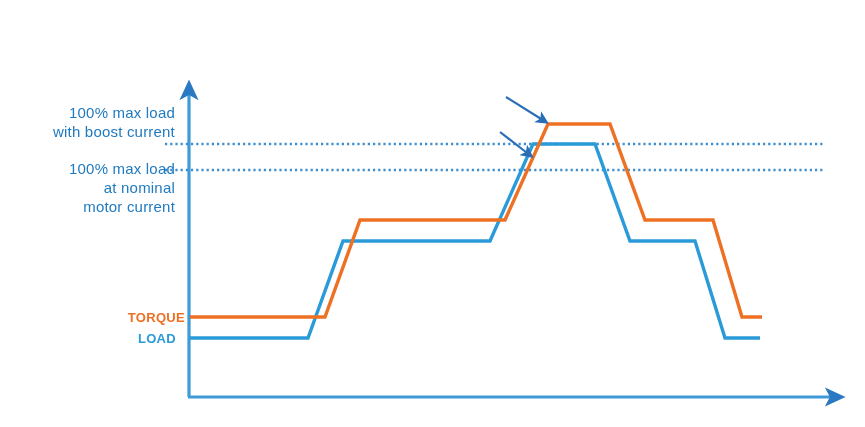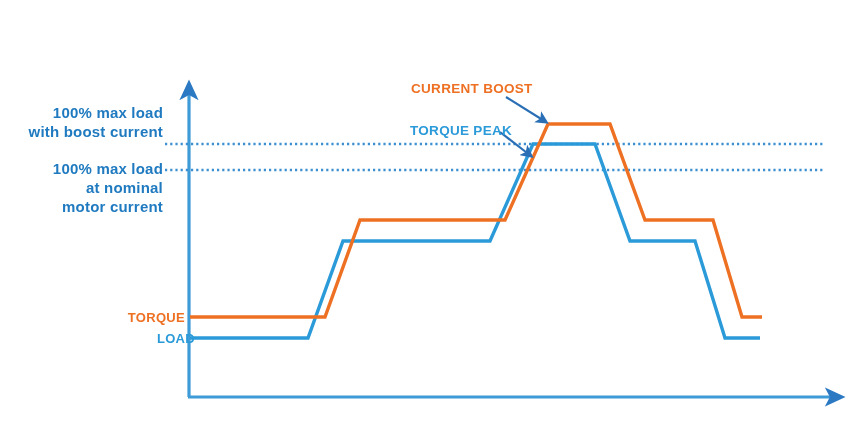--- a/index.html
+++ b/index.html
@@ -29,21 +29,22 @@
     position: absolute;
     font-weight: bold;
     letter-spacing: 0.2px;
     white-space: pre;
     line-height: 1.25;
   }
   .axis-label {
     font-size: 15px;
     color: #1F7AC0;
     text-align: right;
-    font-weight: bold;
+    font-weight: normal;
+    padding-left: 12px;
   }
   #label-boost-current {
     left: 0px;
     top: 104px;
     width: 163px;
   }
   #label-nominal-current {
     left: 0px;
     top: 160px;
     width: 163px;
@@ -67,21 +68,21 @@
     left: 105px;
     top: 310px;
     width: 80px;
     text-align: right;
     font-size: 13px;
     font-weight: bold;
     color: #EE7023;
     letter-spacing: 0.3px;
   }
   #label-load-word {
-    left: 115px;
+    left: 96px;
     top: 331px;
     width: 80px;
     text-align: right;
     font-size: 13px;
     font-weight: bold;
     color: #2B9AD9;
     letter-spacing: 0.3px;
   }
 </style>
 </head>
@@ -119,21 +120,19 @@
     </g>
   </svg>
 
   <div class="lbl axis-label" id="label-boost-current">100% max load
 with boost current</div>
 
   <div class="lbl axis-label" id="label-nominal-current">100% max load
 at nominal
 motor current</div>
 
-  <div class="lbl callout" id="label-current-boost">CURRENT BOOST</div>
 
-  <div class="lbl callout" id="label-torque-peak">TORQUE PEAK</div>
 
   <div class="lbl" id="label-current-word">TORQUE</div>
 
   <div class="lbl" id="label-load-word">LOAD</div>
 
 </div>
 
 </body></html>

